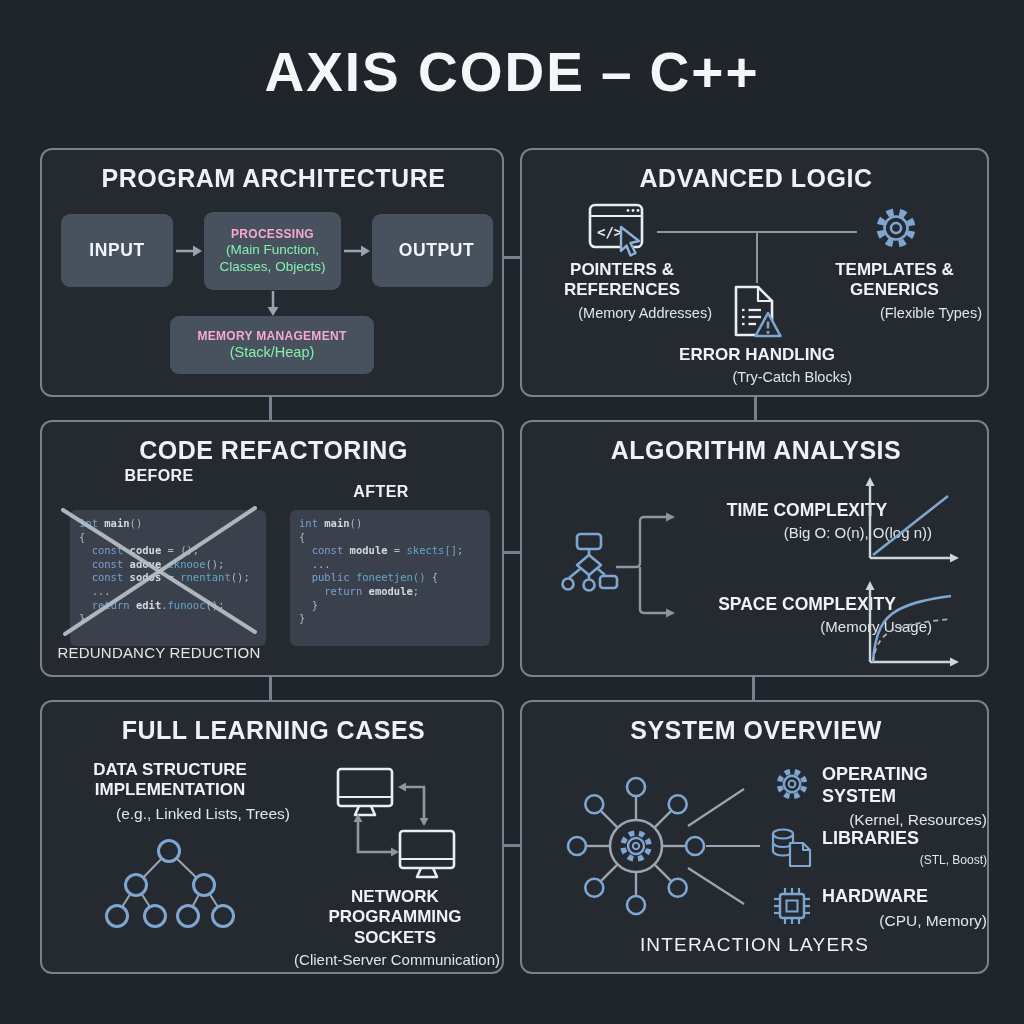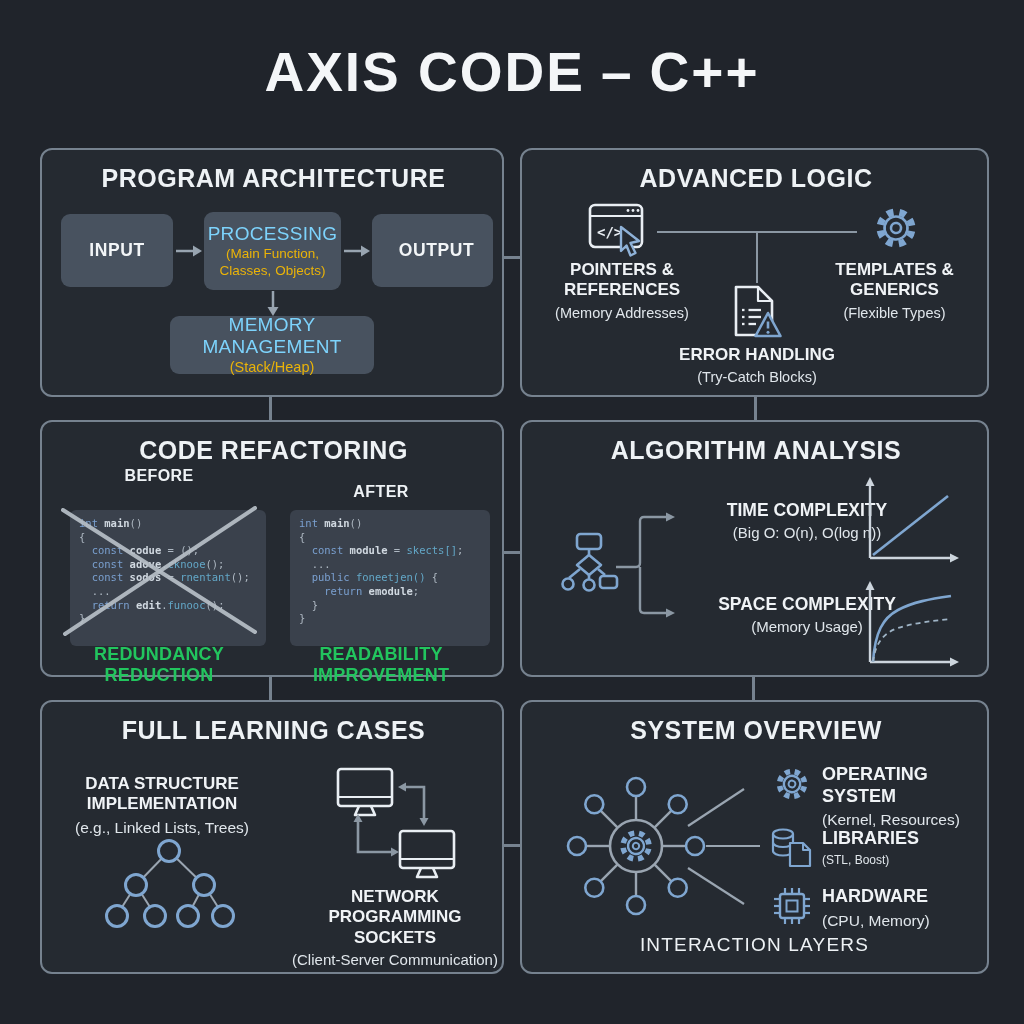--- a/index.html
+++ b/index.html
@@ -12,40 +12,40 @@
   .t-left{font-weight:600;}
   .t-dash{font-weight:600;margin:0 16px;}
   .t-right{font-weight:800;}
   
   .panel{position:absolute;background:#252a31;border:2px solid #76828f;border-radius:12px;}
   .ptitle{margin:0;position:absolute;top:14px;left:3px;right:0;text-align:center;
     font-size:25px;font-weight:700;letter-spacing:.5px;color:#eef2f5;}
   
   .fbox{position:absolute;background:#48525f;border-radius:9px;display:flex;flex-direction:column;
     align-items:center;justify-content:center;text-align:center;}
-  .bt{font-weight:400;font-size:19px;letter-spacing:.3px;color:#7dd3fc;}
+  .bt{font-weight:700;font-size:12px;letter-spacing:.3px;color:#f9a8d4;}
   .bt-lg{font-weight:700;font-size:17.5px;letter-spacing:.6px;color:#f2f5f7;}
-  .bs{font-size:13.5px;color:#eab308;line-height:1.26;}
+  .bs{font-size:13.5px;color:#86efac;line-height:1.26;}
   
   .lblblock{position:absolute;text-align:center;}
   .lbl{font-weight:700;font-size:17px;color:#f0f3f6;line-height:1.2;}
-  .sub{font-weight:400;font-size:14.5px;color:#e0e6eb;line-height:1.25;margin-top:3px;}
+  .sub{font-weight:400;font-size:14.5px;color:#e0e6eb;line-height:1.25;margin-top:3px;text-align:right;}
   .left-align{text-align:left;}
   
   .conn{position:absolute;background:#76828f;}
   .thin{position:absolute;background:#8b97a3;}
   
   .code{position:absolute;background:#3a414c;border-radius:6px;padding:7px 9px;
     font-family:"DejaVu Sans Mono",monospace;font-size:10.5px;line-height:13.6px;
     white-space:pre;color:#c8d0da;overflow:hidden;}
   .tok-kw{color:#7aa0d0;}
   .tok-acc{color:#63a8c8;}
   .tok-pun{color:#aeb8c2;}
   .tok-id{color:#d0d8e0;font-weight:bold;}
-  .caption{position:absolute;text-align:center;font-weight:700;font-size:18px;color:#22c55e;letter-spacing:.2px;}
+  .caption{position:absolute;text-align:center;font-weight:400;font-size:15px;color:#e5e5e5;letter-spacing:.2px;}
   .ba-label{position:absolute;text-align:center;font-weight:700;font-size:16px;color:#eef2f5;letter-spacing:.4px;}
   svg{display:block;}
   .footer-lbl{position:absolute;left:0;right:0;text-align:center;font-size:19px;font-weight:500;
     letter-spacing:1.2px;color:#eef2f5;}
 </style>
 </head>
 <body>
 
 <div class="page">
 
@@ -165,21 +165,20 @@
 
     <div class="code" style="left:28px;top:88px;width:178px;height:122px;"><div><span class="tok-kw">int </span><span class="tok-id">main</span><span class="tok-pun">()</span></div><div><span class="tok-pun">{</span></div><div><span class="tok-pun">  </span><span class="tok-kw">const </span><span class="tok-id">codue </span><span class="tok-pun">= ();</span></div><div><span class="tok-pun">  </span><span class="tok-kw">const </span><span class="tok-id">adove</span><span class="tok-pun">.</span><span class="tok-acc">cknooe</span><span class="tok-pun">();</span></div><div><span class="tok-pun">  </span><span class="tok-kw">const </span><span class="tok-id">sodos </span><span class="tok-pun">= </span><span class="tok-acc">rnentant</span><span class="tok-pun">();</span></div><div><span class="tok-pun">  ...</span></div><div><span class="tok-pun">  </span><span class="tok-kw">return </span><span class="tok-id">edit</span><span class="tok-pun">.</span><span class="tok-acc">funooc</span><span class="tok-pun">();</span></div><div><span class="tok-pun">}</span></div></div>
     <div class="code" style="left:248px;top:88px;width:182px;height:122px;"><div><span class="tok-kw">int </span><span class="tok-id">main</span><span class="tok-pun">()</span></div><div><span class="tok-pun">{</span></div><div><span class="tok-pun">  </span><span class="tok-kw">const </span><span class="tok-id">module </span><span class="tok-pun">= </span><span class="tok-acc">skects[]</span><span class="tok-pun">;</span></div><div><span class="tok-pun">  ...</span></div><div><span class="tok-pun">  </span><span class="tok-kw">public </span><span class="tok-acc">foneetjen()</span><span class="tok-pun"> {</span></div><div><span class="tok-pun">    </span><span class="tok-kw">return </span><span class="tok-id">emodule</span><span class="tok-pun">;</span></div><div><span class="tok-pun">  }</span></div><div><span class="tok-pun">}</span></div></div>
 
     <svg class="abs" style="left:16px;top:80px;" width="202" height="138" viewBox="0 0 202 138">
       <line x1="5" y1="8" x2="197" y2="130" stroke="#b7bfc7" stroke-width="4" stroke-linecap="round" opacity="0.92"></line>
       <line x1="197" y1="6" x2="7" y2="132" stroke="#b7bfc7" stroke-width="4" stroke-linecap="round" opacity="0.92"></line>
     </svg>
 
     <div class="caption" style="left:10px;top:222px;width:214px;">REDUNDANCY REDUCTION</div>
-    <div class="caption" style="left:230px;top:222px;width:218px;">READABILITY IMPROVEMENT</div>
   </section>
 
   <section class="panel" style="left:520px;top:420px;width:465px;height:253px;">
     <h2 class="ptitle">ALGORITHM ANALYSIS</h2>
 
     <svg class="abs" style="left:36px;top:110px;" width="62" height="62" viewBox="0 0 62 62">
       <g fill="none" stroke="#7fa6d0" stroke-width="2.6" stroke-linejoin="round">
         <rect x="19" y="2" width="24" height="15" rx="3.5"></rect>
         <line x1="31" y1="17" x2="31" y2="23"></line>
         <path d="M31 23 L43 33 L31 43 L19 33 Z"></path>
@@ -229,21 +228,21 @@
       <polygon points="7.5,10 12,1 16.5,10" fill="#cdd5dd"></polygon>
       <polygon points="92,77.5 101,82 92,86.5" fill="#cdd5dd"></polygon>
       <path d="M15 82 C 17 52, 25 38, 40 30 S 72 19, 93 16" stroke="#7fa6d0" stroke-width="2.6" fill="none"></path>
       <path d="M15 82 C 17 64, 25 53, 40 48 S 74 41, 93 39" stroke="#9fb4c6" stroke-width="1.8" stroke-dasharray="5 4" fill="none"></path>
     </svg>
   </section>
 
   <section class="panel" style="left:40px;top:700px;width:460px;height:270px;">
     <h2 class="ptitle">FULL LEARNING CASES</h2>
 
-    <div class="lblblock" style="left:0px;top:72px;width:240px;">
+    <div class="lblblock" style="left:0px;top:58px;width:240px;padding-left:8px;">
       <div class="lbl">DATA STRUCTURE</div>
       <div class="lbl">IMPLEMENTATION</div>
       <div class="sub" style="font-size:15.5px;">(e.g., Linked Lists, Trees)</div>
     </div>
 
     <svg class="abs" style="left:15px;top:136px;" width="200" height="92" viewBox="0 0 200 92">
       <g stroke="#9aa5b1" stroke-width="2">
         <line x1="112" y1="13" x2="79" y2="47"></line>
           <line x1="112" y1="13" x2="147" y2="47"></line>
         <line x1="79" y1="47" x2="60" y2="77"></line>

